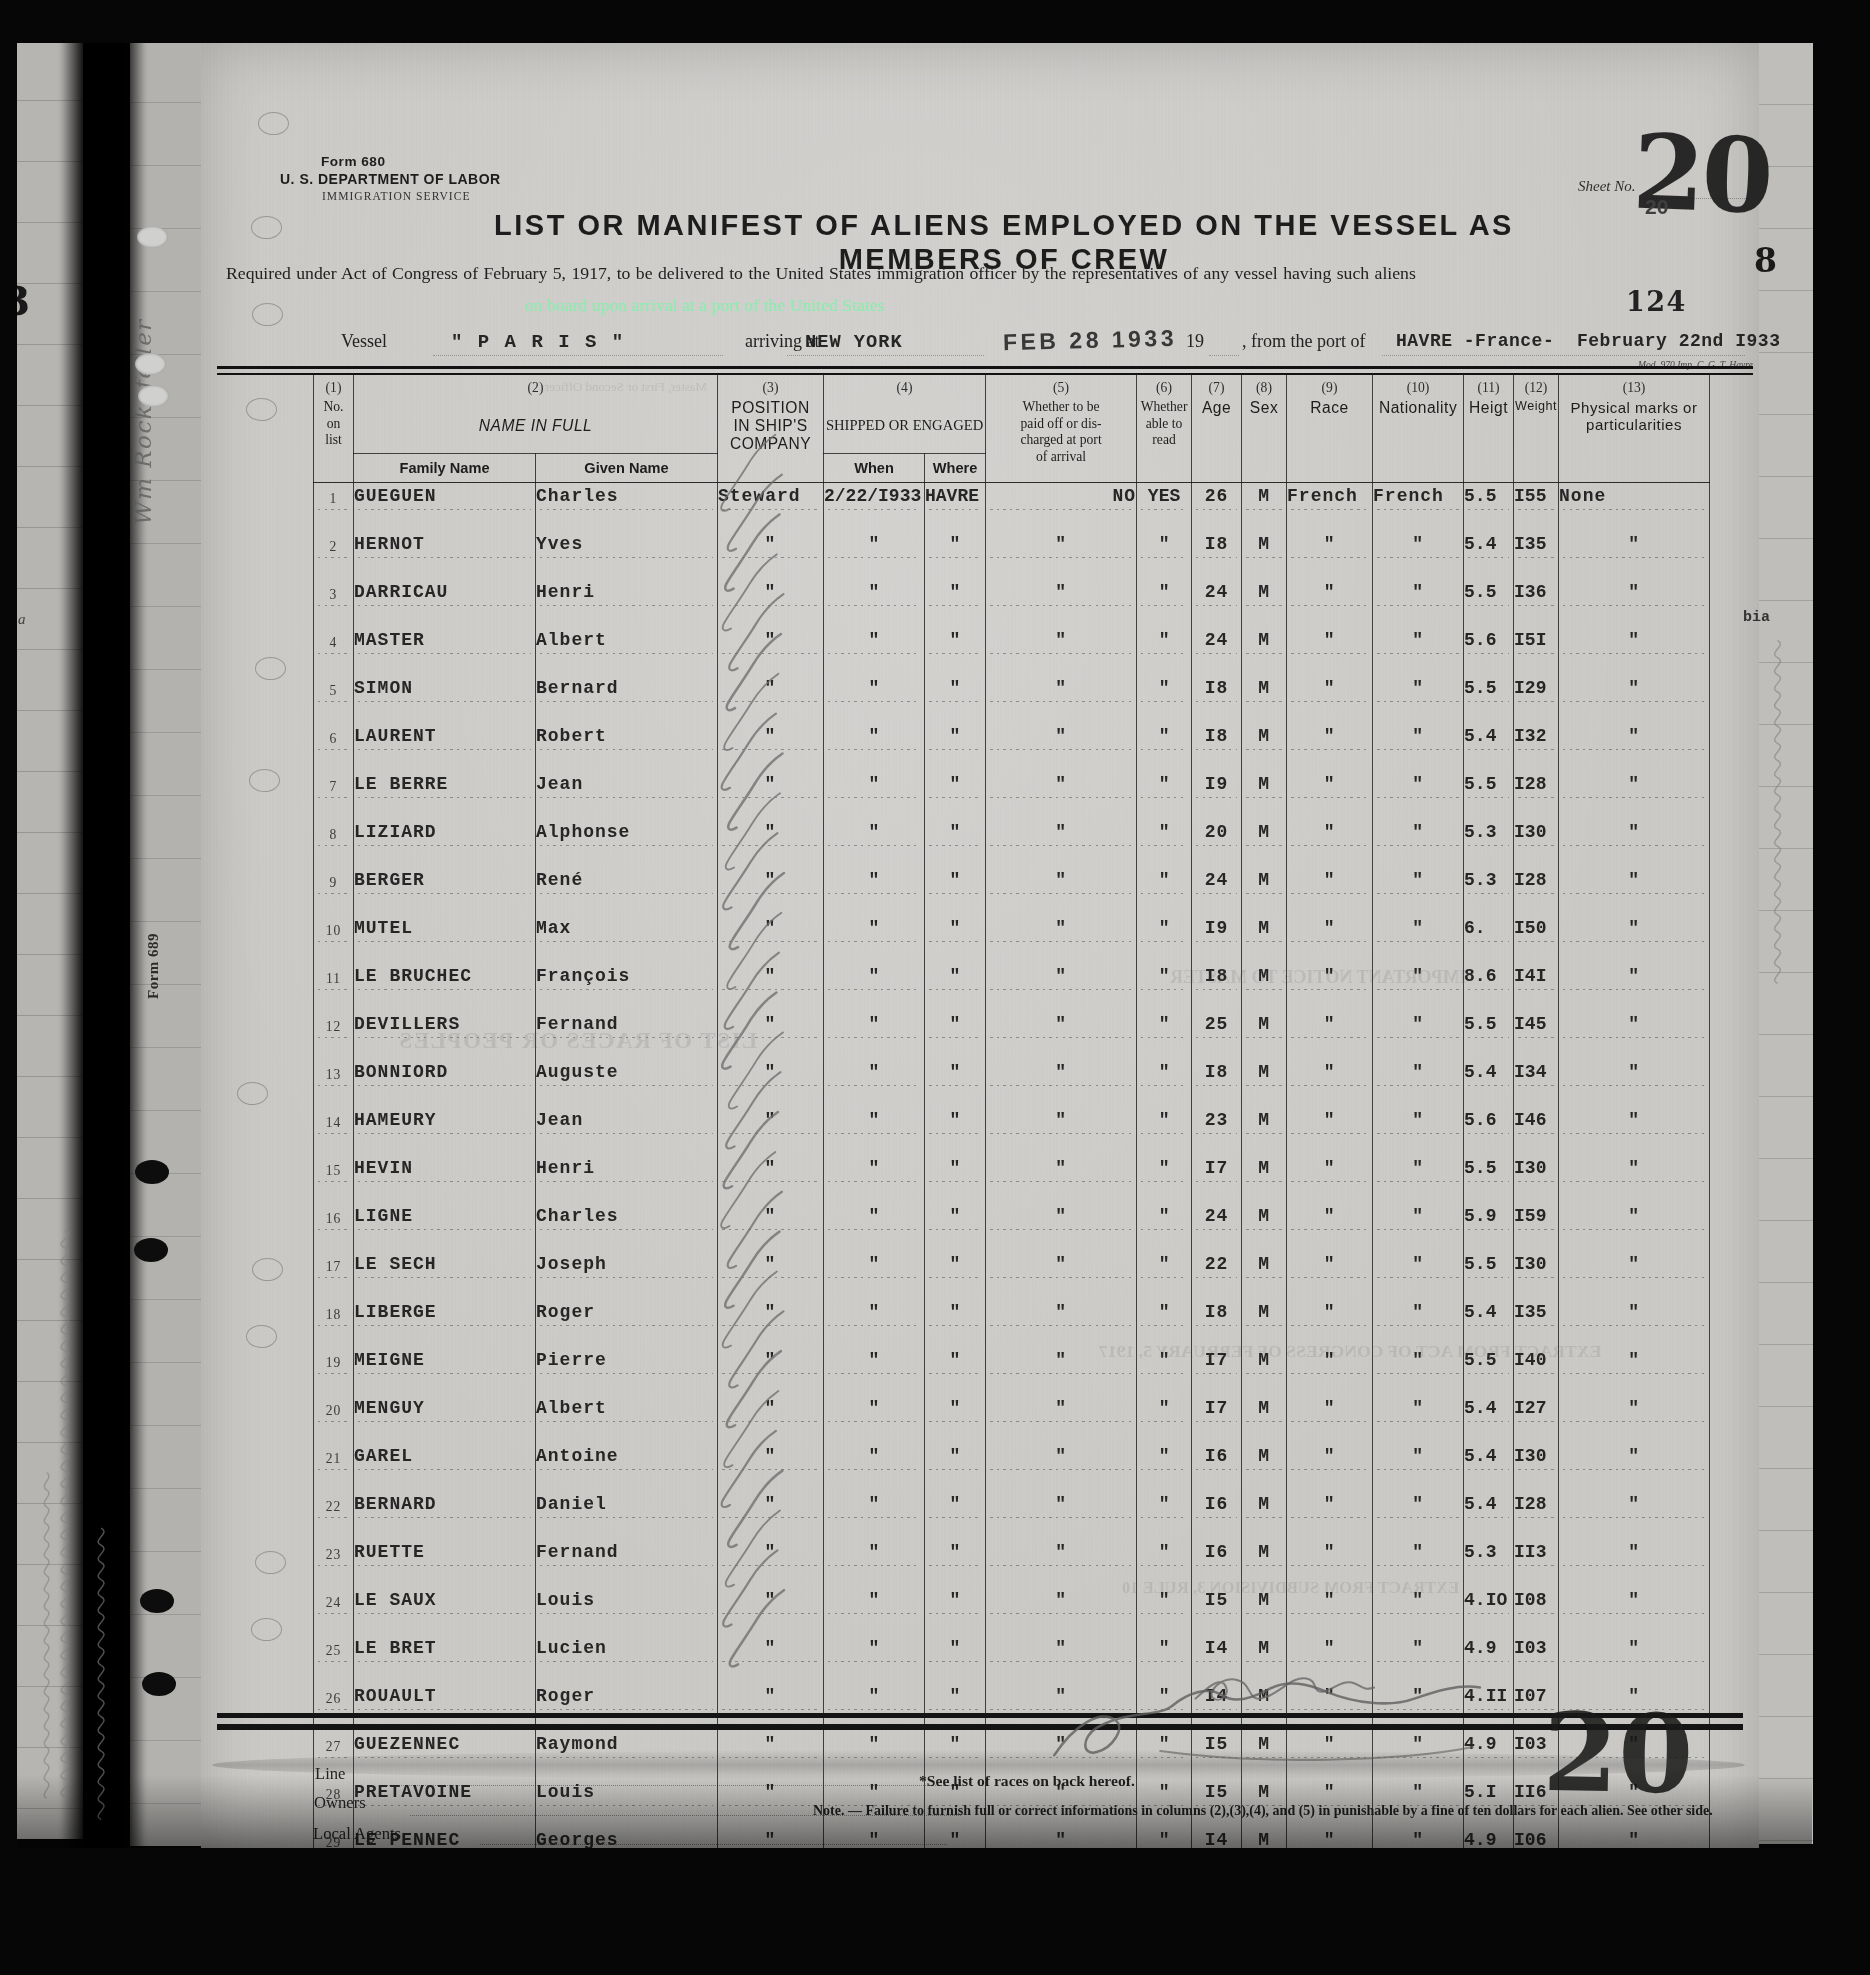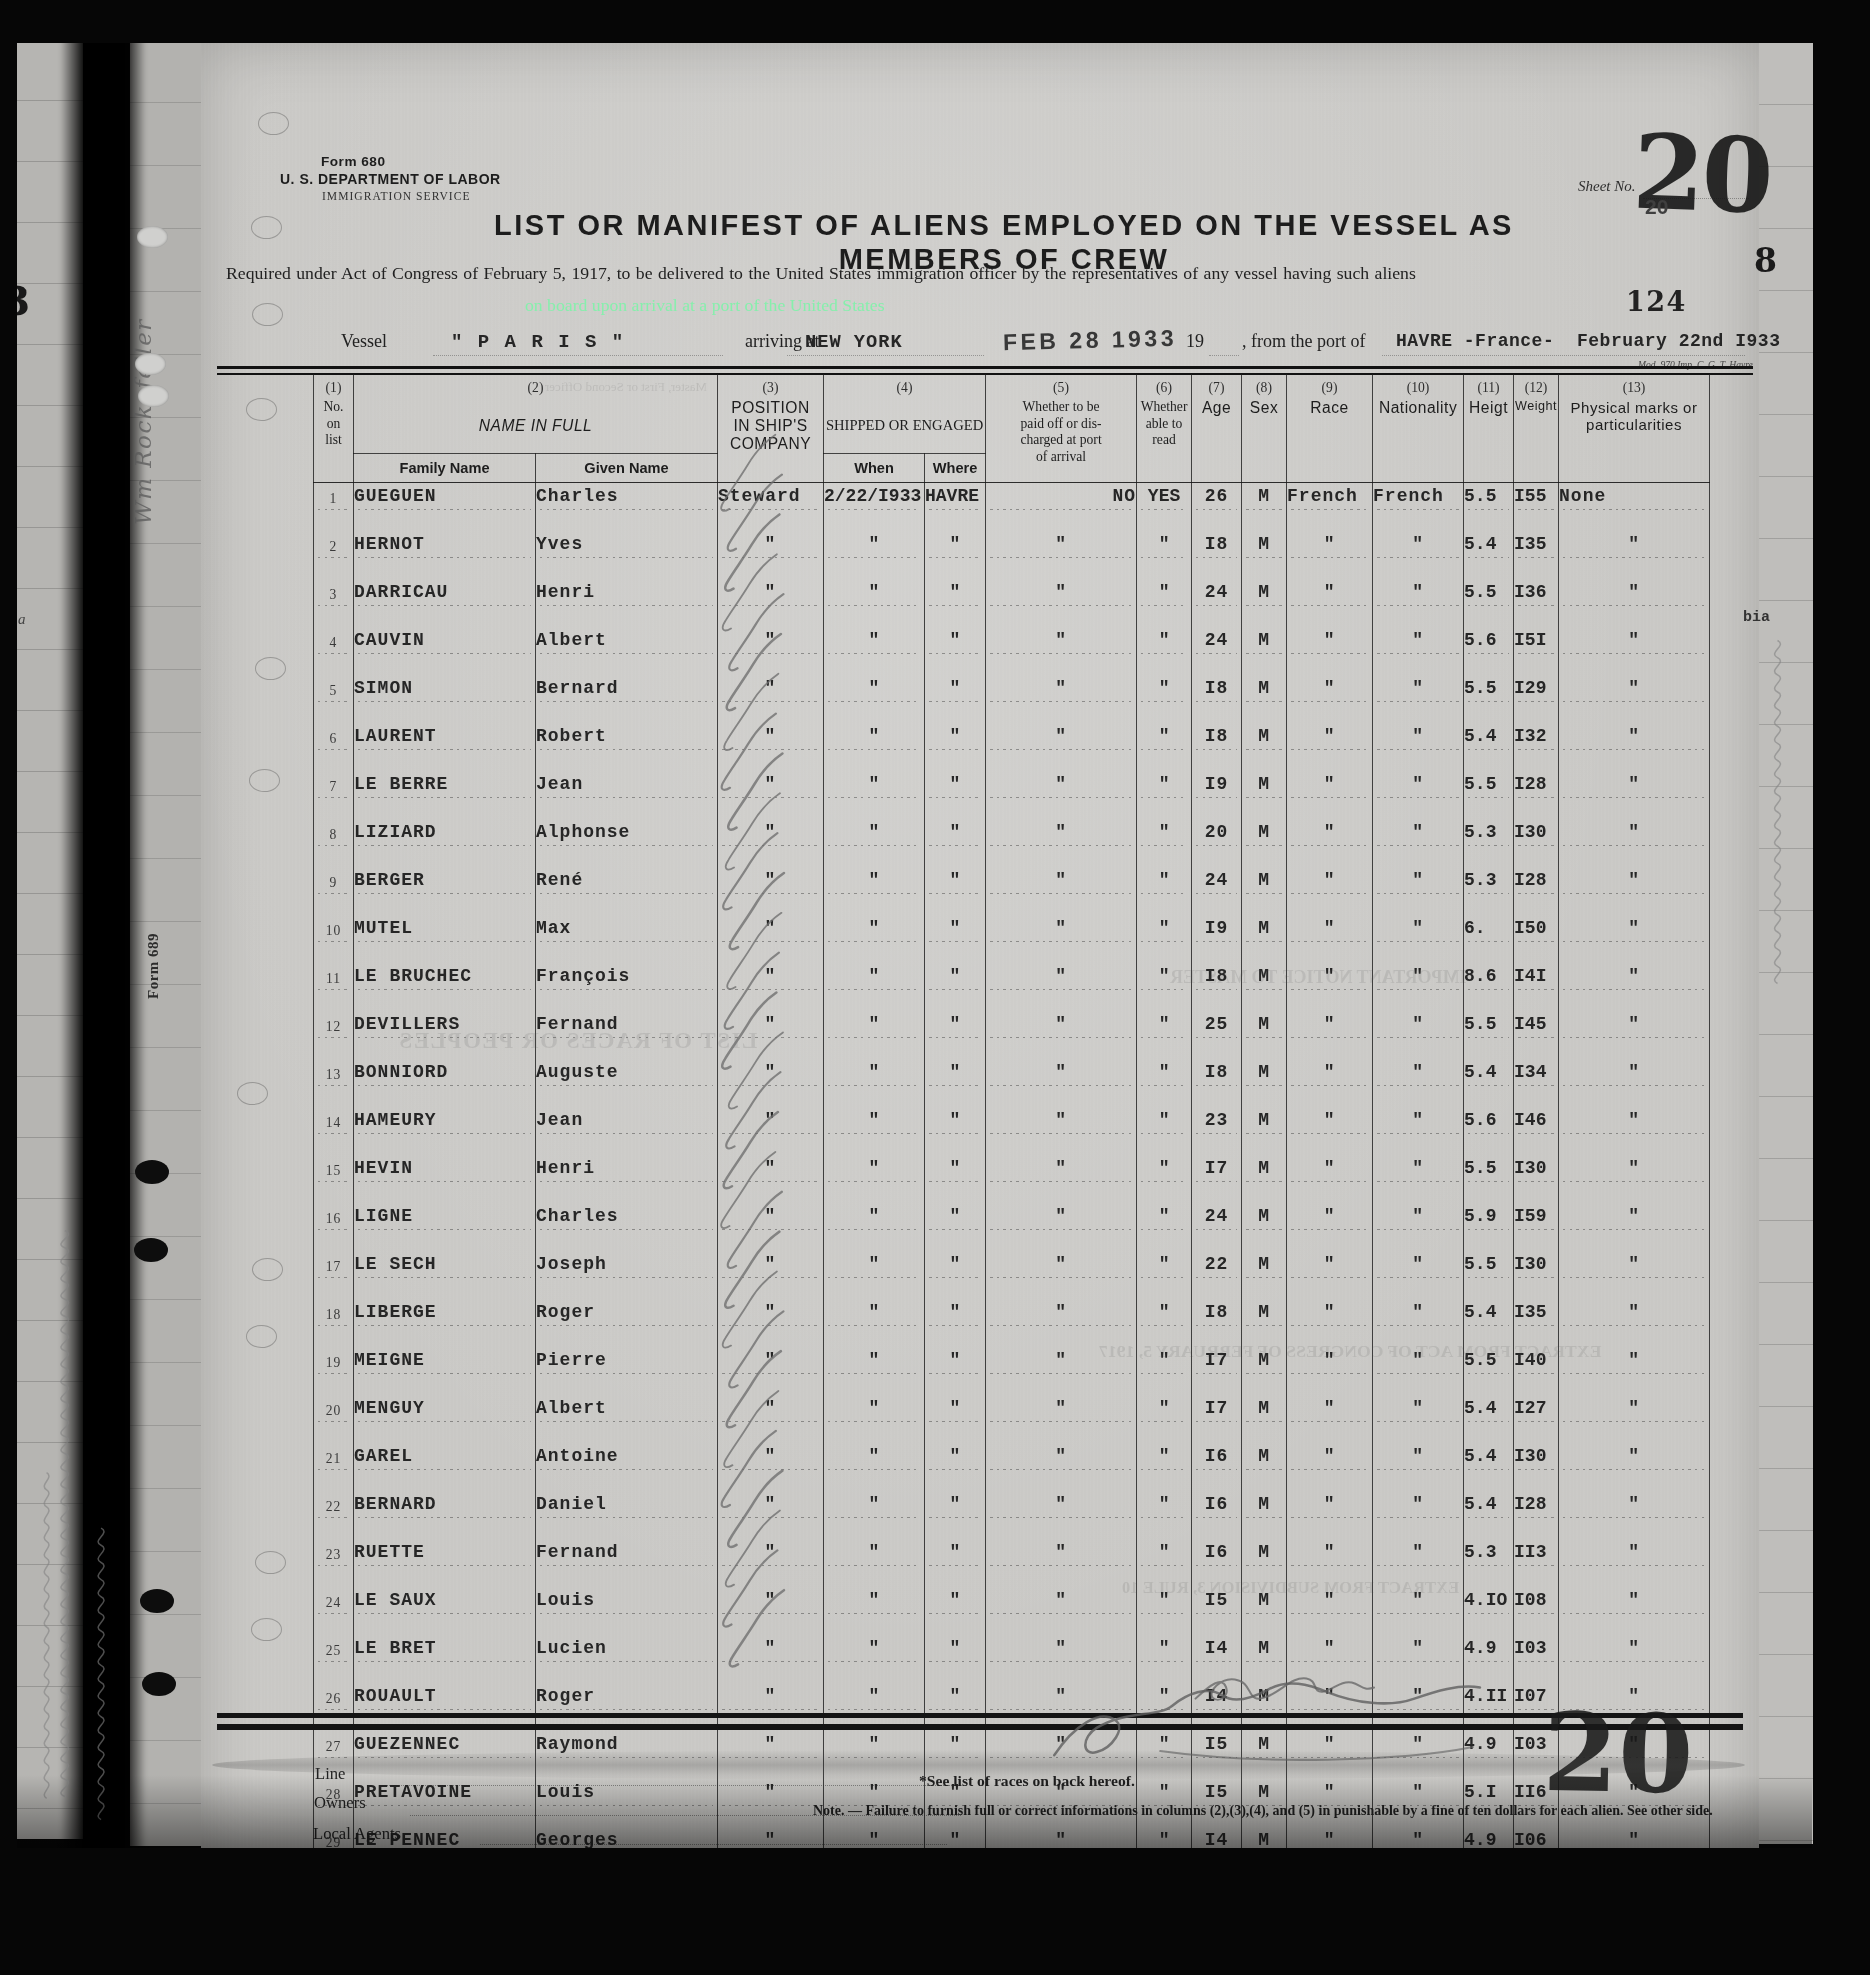--- a/index.html
+++ b/index.html
@@ -272,21 +272,21 @@
         <td class="c-age">24</td>
         <td class="c-sex">M</td>
         <td class="c-race ditto">"</td>
         <td class="c-nat ditto">"</td>
         <td class="c-hgt">5.5</td>
         <td class="c-wgt">I36</td>
         <td class="c-marks ditto">"</td>
       </tr>
       <tr>
         <td class="c-no">4</td>
-        <td class="c-name">CAUVIN</td>
+        <td class="c-name">MASTER</td>
         <td class="c-given">Albert</td>
         <td class="c-pos ditto">"</td>
         <td class="c-when ditto">"</td>
         <td class="c-where ditto">"</td>
         <td class="c-paid ditto">"</td>
         <td class="c-read ditto">"</td>
         <td class="c-age">24</td>
         <td class="c-sex">M</td>
         <td class="c-race ditto">"</td>
         <td class="c-nat ditto">"</td>

